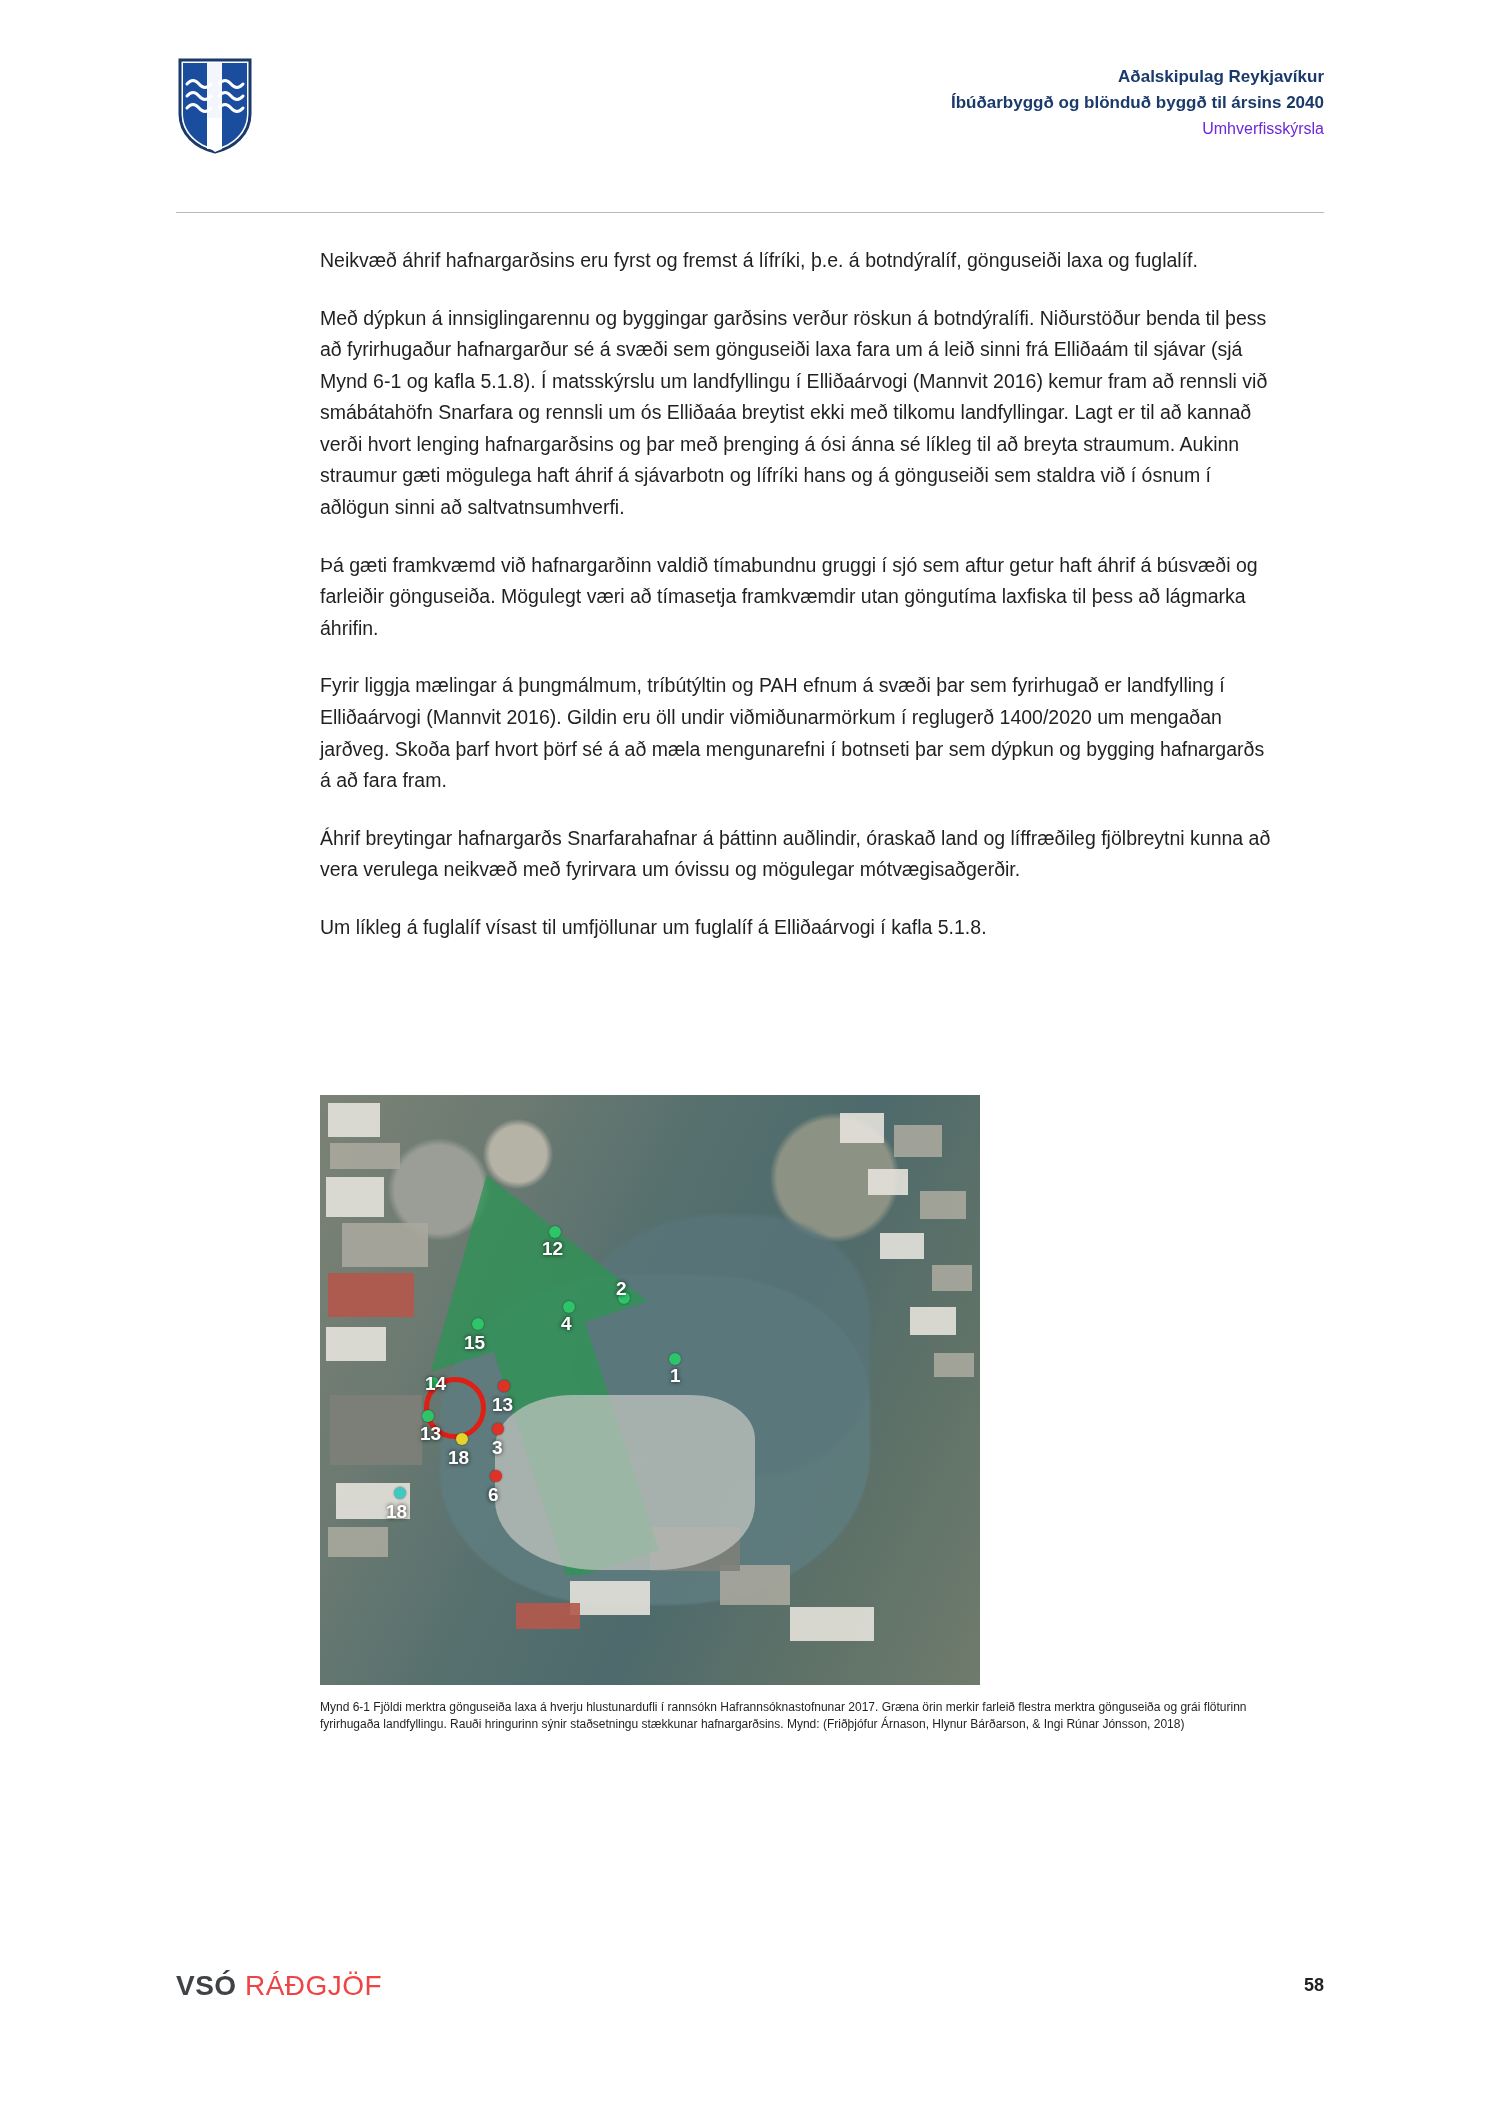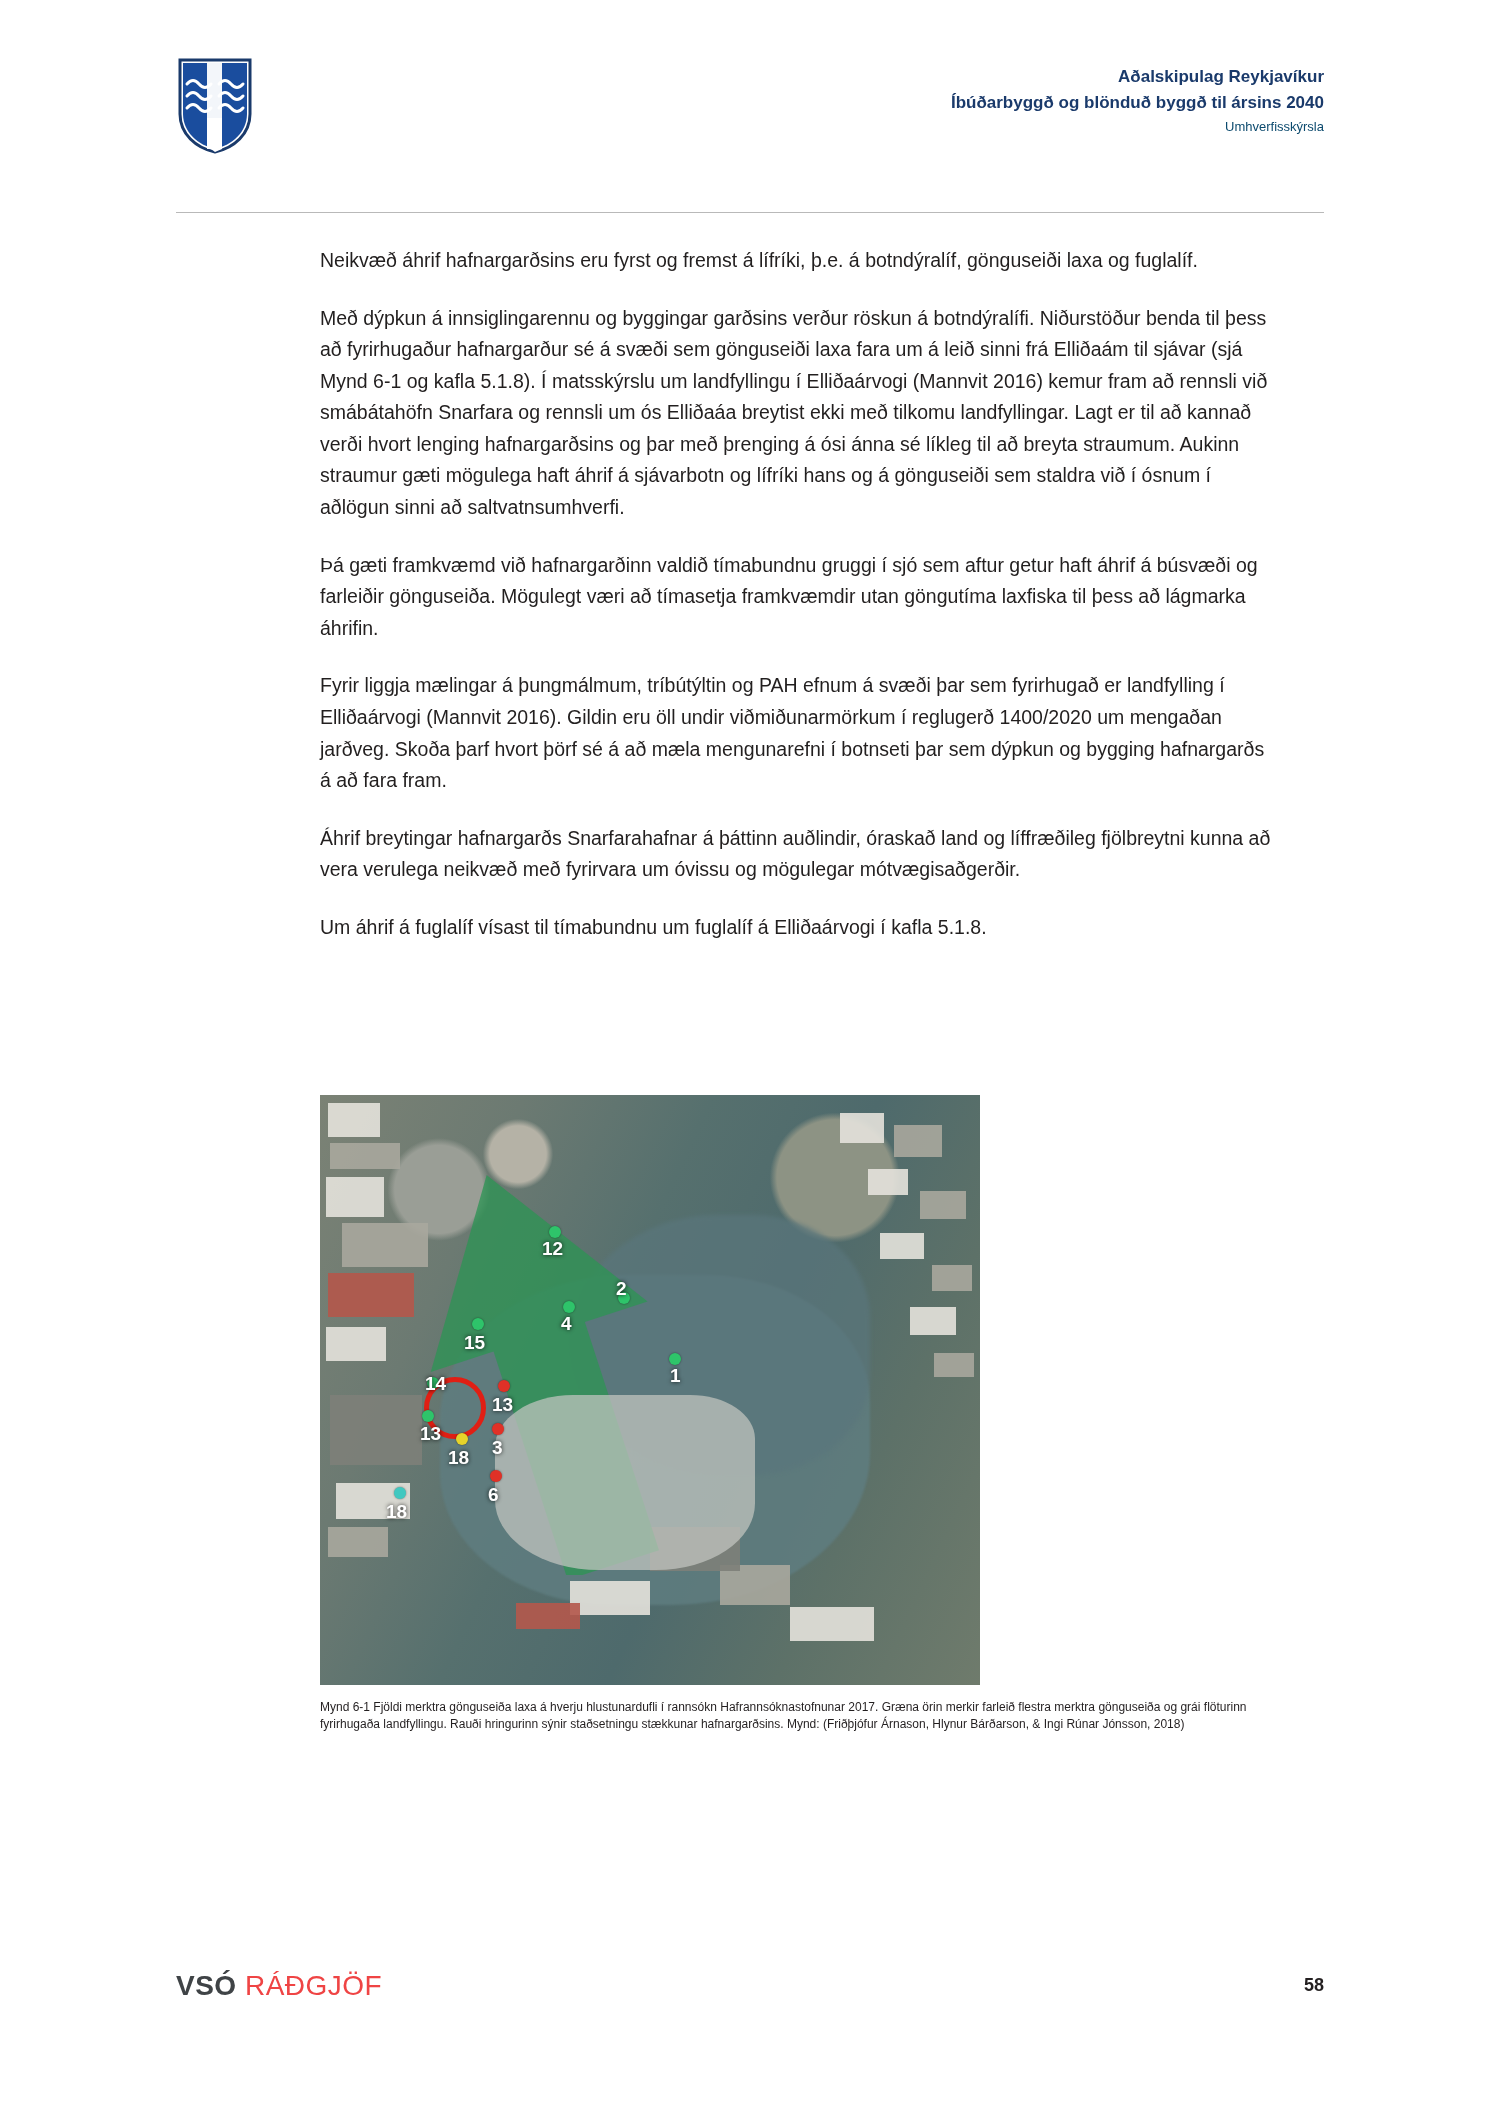--- a/index.html
+++ b/index.html
@@ -48,23 +48,23 @@
     font-size: 17px;
     font-weight: bold;
     color: #1a3a6b;
   }
   .header-sub {
     font-size: 17px;
     font-weight: bold;
     color: #1a3a6b;
   }
   .header-sub2 {
-    font-size: 13px;
+    font-size: 16px;
     font-weight: normal;
-    color: #0c4a6e;
+    color: #6d28d9;
   }
   .header-rule {
     position: absolute;
     top: 212px;
     left: 176px;
     right: 176px;
     height: 1px;
     background: #b9b9b9;
   }
 
@@ -255,21 +255,21 @@
     </div>
   </div>
   <div class="header-rule"></div>
 
   <div class="content">
     <p>Neikvæð áhrif hafnargarðsins eru fyrst og fremst á lífríki, þ.e. á botndýralíf, gönguseiði laxa og fuglalíf.</p>
     <p>Með dýpkun á innsiglingarennu og byggingar garðsins verður röskun á botndýralífi. Niðurstöður benda til þess að fyrirhugaður hafnargarður sé á svæði sem gönguseiði laxa fara um á leið sinni frá Elliðaám til sjávar (sjá Mynd 6-1 og kafla 5.1.8). Í matsskýrslu um landfyllingu í Elliðaárvogi (Mannvit 2016) kemur fram að rennsli við smábátahöfn Snarfara og rennsli um ós Elliðaáa breytist ekki með tilkomu landfyllingar. Lagt er til að kannað verði hvort lenging hafnargarðsins og þar með þrenging á ósi ánna sé líkleg til að breyta straumum. Aukinn straumur gæti mögulega haft áhrif á sjávarbotn og lífríki hans og á gönguseiði sem staldra við í ósnum í aðlögun sinni að saltvatnsumhverfi.</p>
     <p>Þá gæti framkvæmd við hafnargarðinn valdið tímabundnu gruggi í sjó sem aftur getur haft áhrif á búsvæði og farleiðir gönguseiða. Mögulegt væri að tímasetja framkvæmdir utan göngutíma laxfiska til þess að lágmarka áhrifin.</p>
     <p>Fyrir liggja mælingar á þungmálmum, tríbútýltin og PAH efnum á svæði þar sem fyrirhugað er landfylling í Elliðaárvogi (Mannvit 2016). Gildin eru öll undir viðmiðunarmörkum í reglugerð 1400/2020 um mengaðan jarðveg. Skoða þarf hvort þörf sé á að mæla mengunarefni í botnseti þar sem dýpkun og bygging hafnargarðs á að fara fram.</p>
     <p>Áhrif breytingar hafnargarðs Snarfarahafnar á þáttinn auðlindir, óraskað land og líffræðileg fjölbreytni kunna að vera verulega neikvæð með fyrirvara um óvissu og mögulegar mótvægisaðgerðir.</p>
-    <p>Um áhrif á fuglalíf vísast til tímabundnu um fuglalíf á Elliðaárvogi í kafla 5.1.8.</p>
+    <p>Um líkleg á fuglalíf vísast til umfjöllunar um fuglalíf á Elliðaárvogi í kafla 5.1.8.</p>
   </div>
 
   <div class="figure">
     <div class="figure-image">
       <div class="aerial"></div>
 
       <div class="water"></div>
       <div class="water2"></div>
 
       <div class="blk white" style="left:8px;  top:8px;   width:52px; height:34px;"></div>

